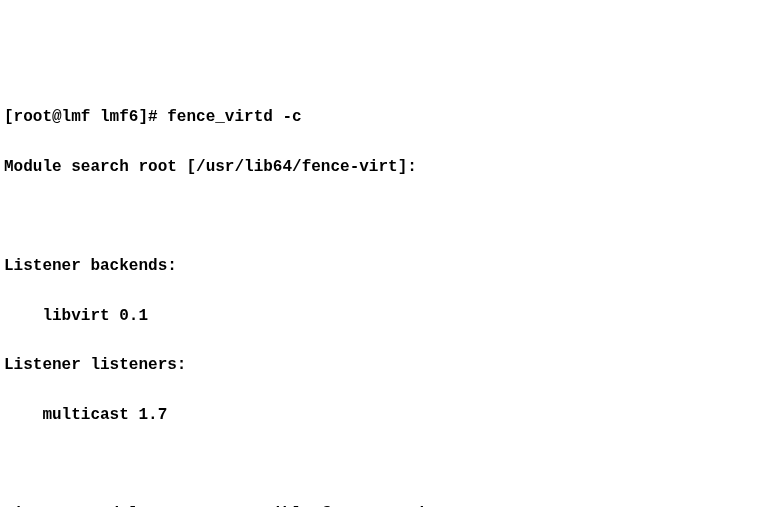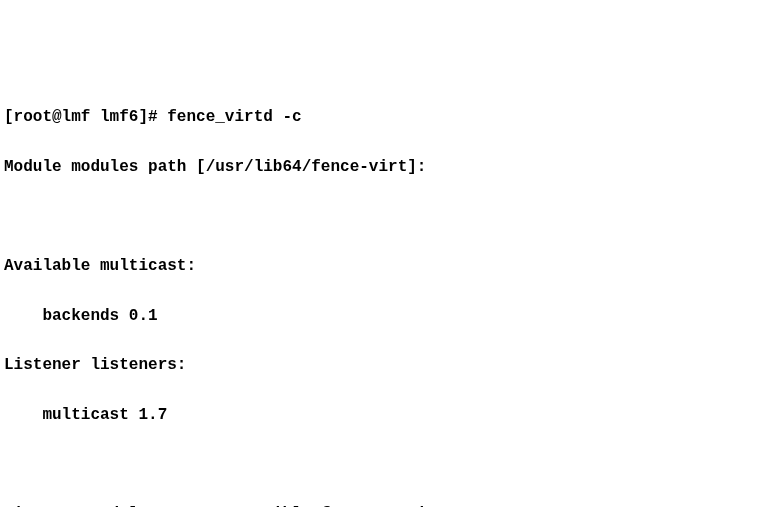--- a/index.html
+++ b/index.html
@@ -26,24 +26,24 @@
     .blank {
       height: 1.55em;
     }
   </style>
 </head>
 <body>
 
 
 
 <span class="line"><span>[root@lmf lmf6]# </span><span>fence_virtd -c</span></span>
-<span class="line">Module modules path [/usr/lib64/fence-virt]:</span>
+<span class="line">Module search root [/usr/lib64/fence-virt]:</span>
 <div class="blank"></div>
-<span class="line">Available multicast:</span>
-<span class="line">    backends 0.1</span>
+<span class="line">Listener backends:</span>
+<span class="line">    libvirt 0.1</span>
 <span class="line">Listener listeners:</span>
 <span class="line">    multicast 1.7</span>
 <div class="blank"></div>
 <span class="line">Listener modules are responsible for accepting requests</span>
 
 
 
 
 
 

